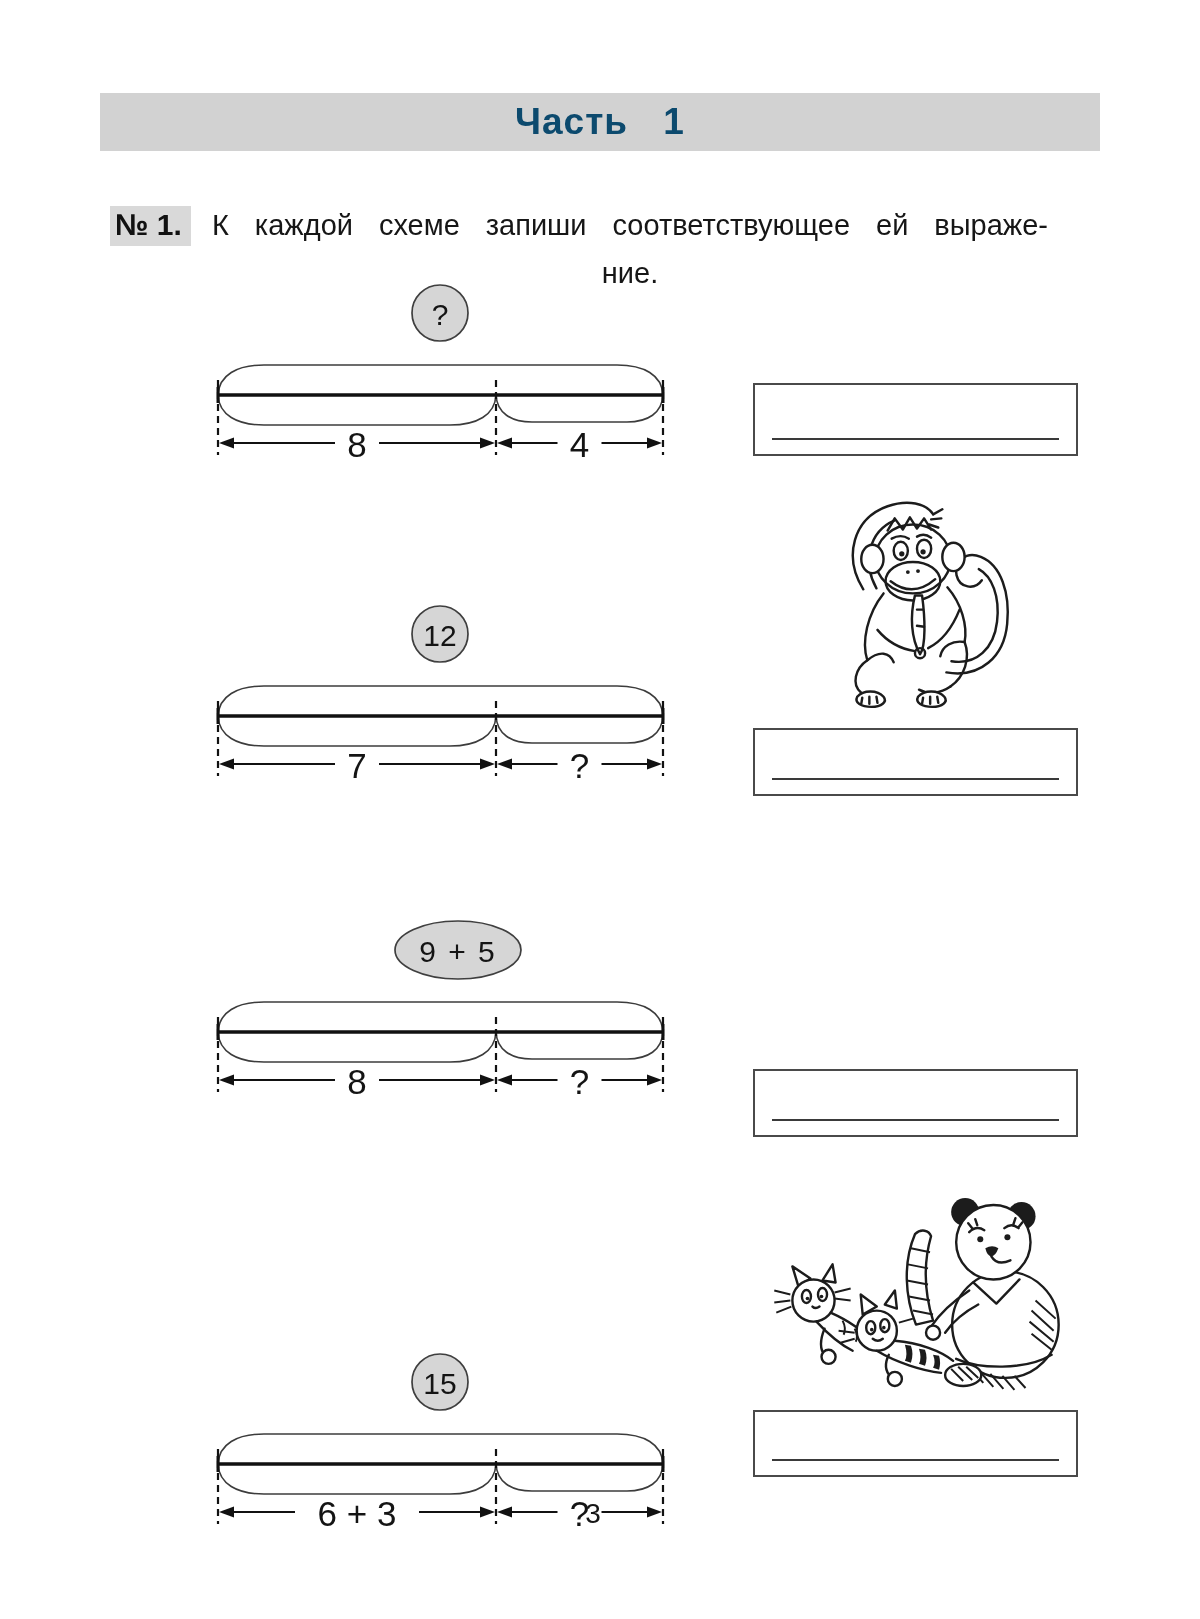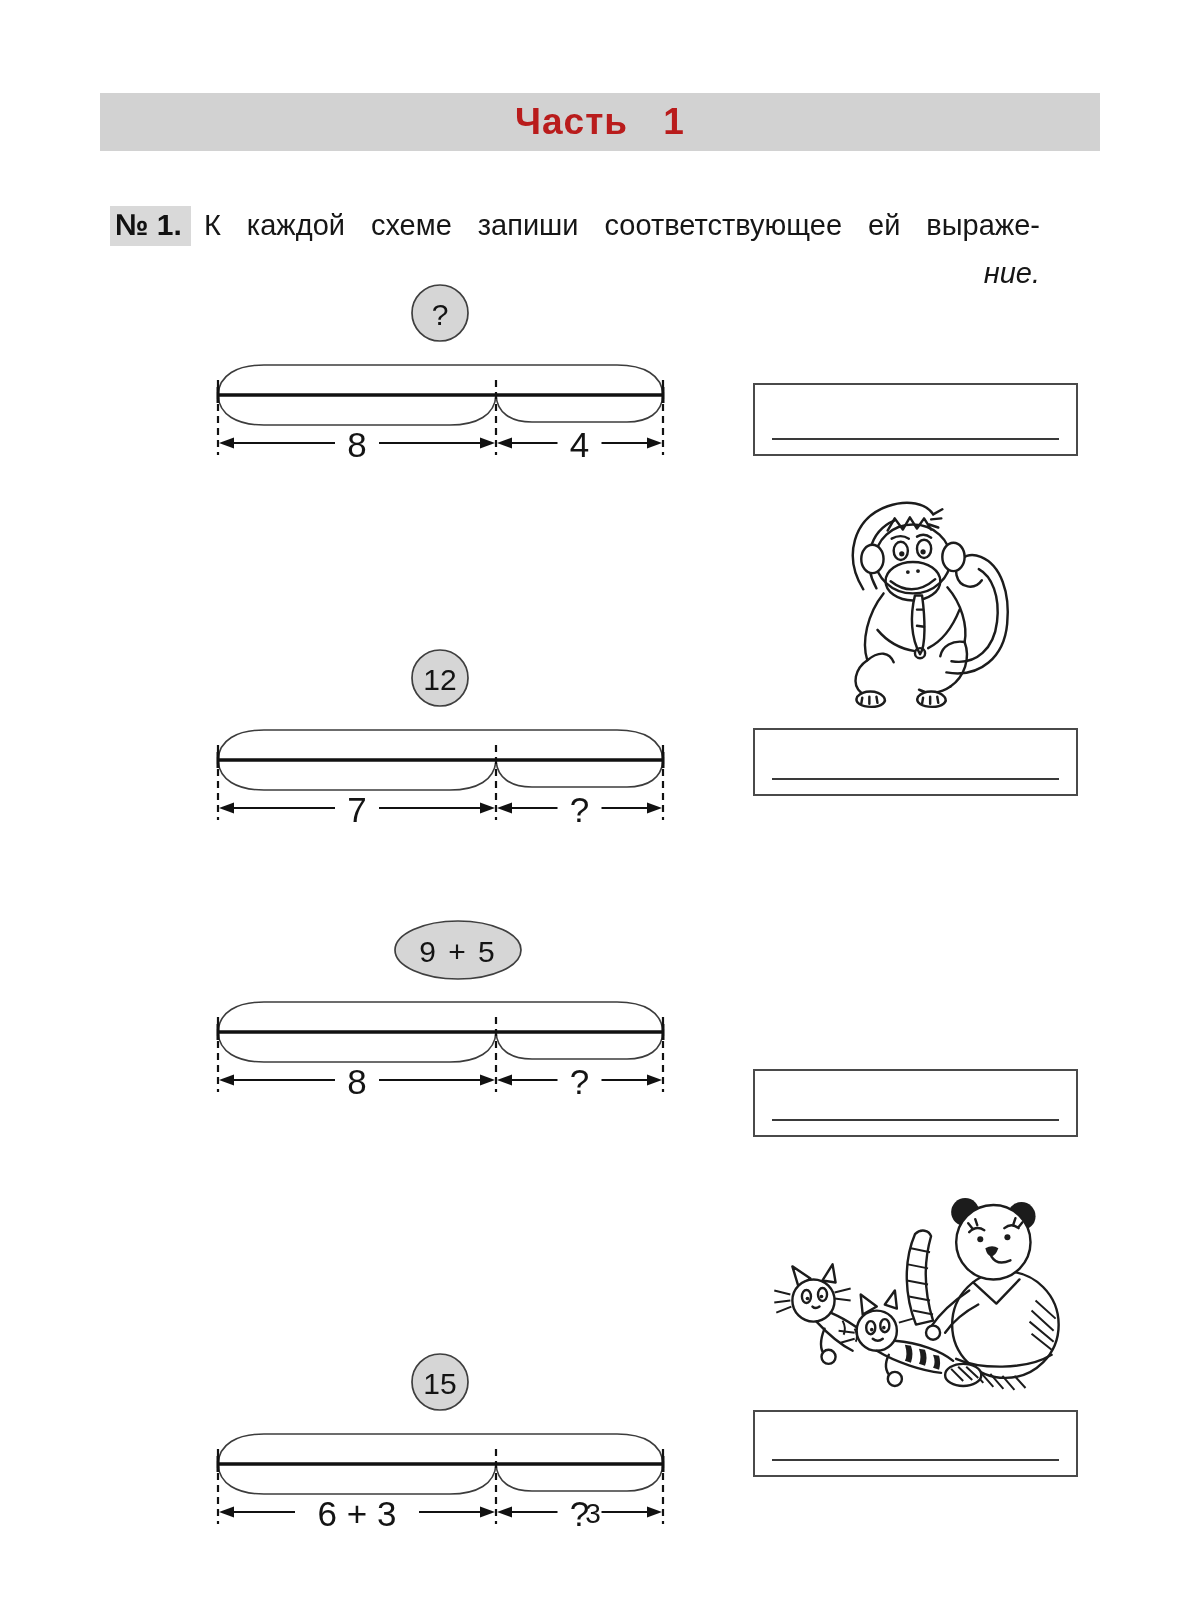--- a/index.html
+++ b/index.html
@@ -1,27 +1,27 @@
 <!DOCTYPE html>
 <html><head>
 <meta charset="utf-8">
 <style>
   html,body{margin:0;padding:0;background:#ffffff;}
   .page{position:relative;width:1200px;height:1619px;background:#ffffff;overflow:hidden;
         font-family:"Liberation Sans",sans-serif;color:#1a1a1a;}
   .part-band{position:absolute;left:100px;top:93px;width:1000px;height:58px;background:#d2d2d2;
         display:flex;align-items:center;justify-content:center;
-        font-weight:bold;font-size:37px;color:#b91c1c;word-spacing:24px;letter-spacing:1px;}
+        font-weight:bold;font-size:37px;color:#0c4a6e;word-spacing:24px;letter-spacing:1px;}
   .task-number{position:absolute;left:110px;top:206px;background:#d9d9d9;color:#111;
         font-weight:bold;font-size:30px;line-height:38px;padding:0 9px 2px 5px;}
-  .task-text{position:absolute;left:204px;top:201px;width:836px;font-size:29px;line-height:48px;color:#161616;}
+  .task-text{position:absolute;left:212px;top:201px;width:836px;font-size:29px;line-height:48px;color:#161616;}
   .task-text .l1{text-align:justify;text-align-last:justify;}
-  .task-text .l2{text-align:right;font-style:italic;}
+  .task-text .l2{text-align:center;}
   .scheme{position:absolute;left:200px;width:480px;height:175px;}
-  .s1{top:283px;} .s2{top:648px;} .s3{top:920px;} .s4{top:1352px;}
+  .s1{top:283px;} .s2{top:604px;} .s3{top:920px;} .s4{top:1352px;}
   .answer-box{position:absolute;left:753px;width:325px;background:#fff;border:2px solid #4a4a4a;box-sizing:border-box;}
   .b1{top:383px;height:73px;} .b2{top:728px;height:68px;} .b3{top:1069px;height:68px;} .b4{top:1410px;height:67px;}
   .answer-line{position:absolute;left:17px;right:17px;bottom:14px;height:2px;background:#3a3a3a;}
   .answer-value{position:absolute;left:20px;bottom:18px;font-size:26px;}
   .illustration{position:absolute;}
   .monkey{left:814px;top:488px;}
   .panda{left:772px;top:1190px;}
   .pagenum{position:absolute;left:0;top:1498px;width:1186px;text-align:center;font-size:28px;color:#161616;}
   svg .ln{stroke:#1c1c1c;stroke-width:2.4;fill:none;stroke-linecap:round;stroke-linejoin:round;}
   svg .lnf{stroke:#1c1c1c;stroke-width:2.4;fill:#ffffff;stroke-linecap:round;stroke-linejoin:round;}

